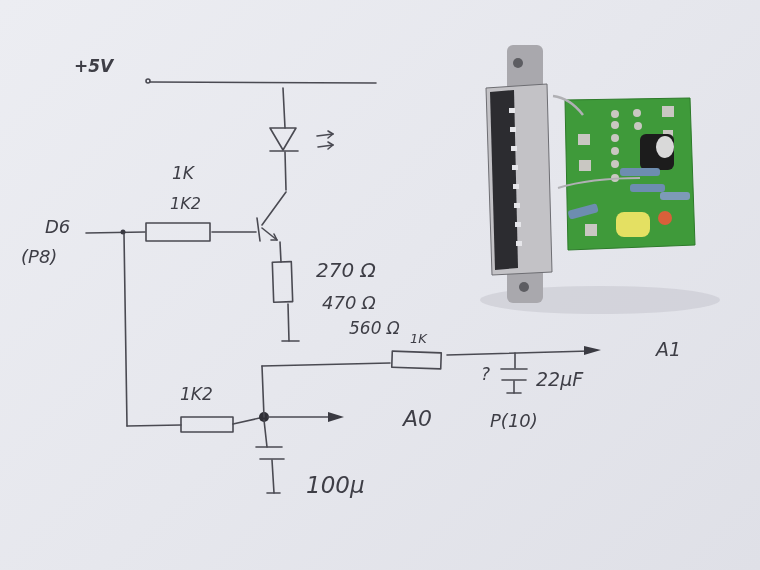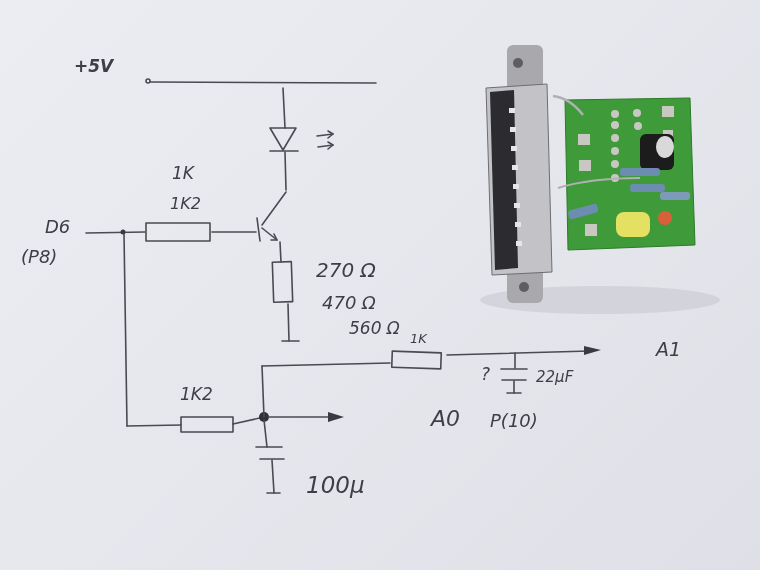--- a/index.html
+++ b/index.html
@@ -132,17 +132,17 @@
 <div class="lbl" style="left:45px;top:216px;font-size:18px;">D6</div>
 <div class="lbl" style="left:21px;top:246px;font-size:18px;">(P8)</div>
 <div class="lbl" style="left:172px;top:163px;font-size:17px;">1K</div>
 <div class="lbl" style="left:170px;top:194px;font-size:16px;">1K2</div>
 <div class="lbl" style="left:316px;top:258px;font-size:20px;">270 Ω</div>
 <div class="lbl" style="left:322px;top:292px;font-size:18px;">470 Ω</div>
 <div class="lbl" style="left:325px;top:318px;font-size:17px;margin-left:24px;">560 Ω</div>
 <div class="lbl" style="left:410px;top:331px;font-size:13px;">1K</div>
 <div class="lbl" style="left:180px;top:384px;font-size:17px;">1K2</div>
 <div class="lbl" style="left:619px;top:338px;font-size:19px;margin-left:37px;">A1</div>
-<div class="lbl" style="left:403px;top:406px;font-size:22px;margin-left:28px;">A0</div>
+<div class="lbl" style="left:403px;top:406px;font-size:22px;">A0</div>
 <div class="lbl" style="left:490px;top:410px;font-size:18px;text-align:right;">P(10)</div>
 <div class="lbl" style="left:481px;top:364px;font-size:17px;">?</div>
-<div class="lbl" style="left:536px;top:368px;font-size:15px;">22μF</div>
+<div class="lbl" style="left:536px;top:368px;font-size:19px;">22μF</div>
 <div class="lbl" style="left:306px;top:472px;font-size:23px;">100μ</div>
 
 </body></html>

